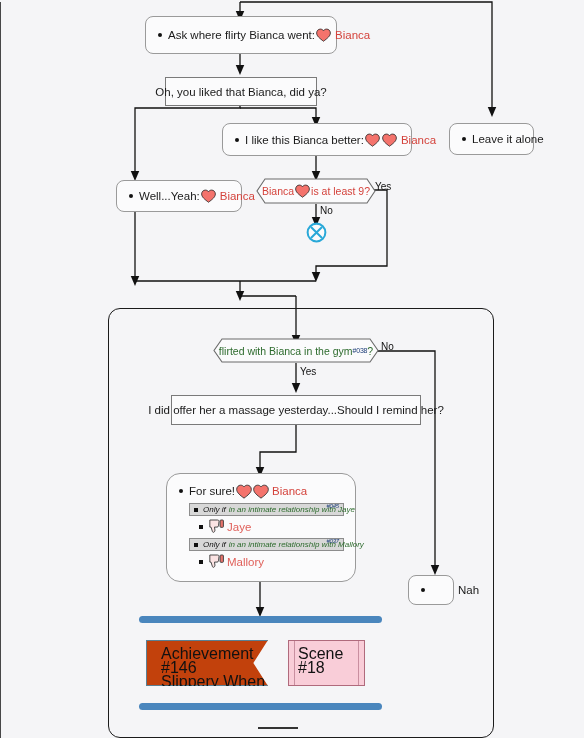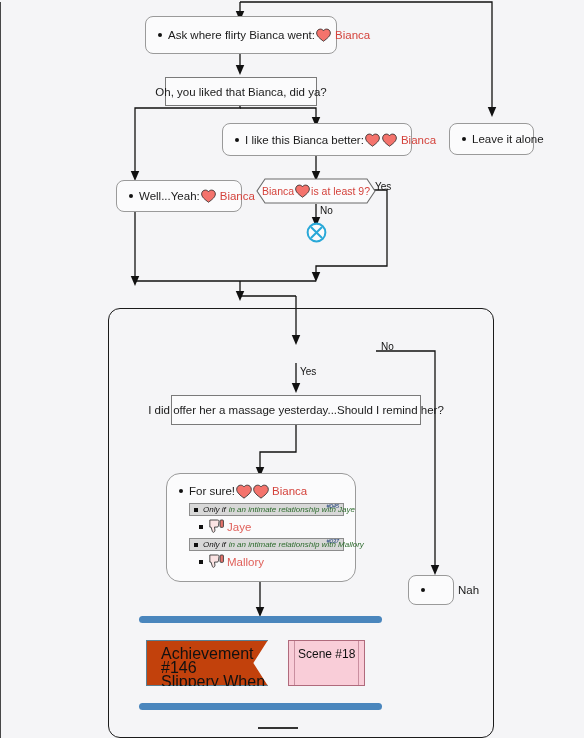--- a/index.html
+++ b/index.html
@@ -103,21 +103,21 @@
   .ribbon{
     position:absolute;box-sizing:border-box;
     background:#c2410c;border:1px solid #5a7f93;
     font-size:16px;color:#111;line-height:14px;
     padding:6px 0 0 14px;
     clip-path:polygon(0 0,100% 0,88% 50%,100% 100%,0 100%);
   }
   .scenebox{
     position:absolute;box-sizing:border-box;
     background:#f9cdd8;border:1px solid #b06a7c;
-    font-size:12px;color:#111;line-height:14px;
+    font-size:16px;color:#111;line-height:14px;
     padding:6px 0 0 9px;
   }
   .scenebox:before,.scenebox:after{
     content:"";position:absolute;top:0;bottom:0;width:1px;background:#c98fa0;
   }
   .scenebox:before{left:5px;}
   .scenebox:after{right:5px;}
   .hl{background:#c9a200;color:#111;padding:0 1px;}
 
   .bluebar{position:absolute;background:#4a86bd;border-radius:4px;}
@@ -235,20 +235,30 @@
   <div class="edgelabel" style="left:375px;top:181px;">Yes</div>
   <div class="edgelabel" style="left:320px;top:205px;">No</div>
 
   <div class="stopicon" style="left:306px;top:222px;width:21px;height:21px;">
     <svg width="21" height="21" viewBox="0 0 22 22">
       <circle cx="11" cy="11" r="9.3" fill="#fbfbfc" stroke="#29a8d8" stroke-width="2.1"></circle>
       <path d="M5.2,5.2 L16.8,16.8 M16.8,5.2 L5.2,16.8" stroke="#29a8d8" stroke-width="2.1"></path>
     </svg>
   </div>
 
+  <div class="hexwrap" style="left:213px;top:338px;width:166px;height:25px;">
+    <svg width="166" height="25" viewBox="0 0 166 25">
+      <path d="M9,1 L157,1 L165,12.5 L157,24 L9,24 L1,12.5 Z" fill="#fbfbfc" stroke="#6b6b6b" stroke-width="1.1"></path>
+    </svg>
+    <div class="hextext">
+      <span class="cond-green">flirted with Bianca in the gym</span>
+        <span class="supnum">#038</span>
+        <span class="cond-green">?</span>
+    </div>
+  </div>
   <div class="edgelabel" style="left:381px;top:341px;">No</div>
   <div class="edgelabel" style="left:300px;top:366px;">Yes</div>
 
   <div class="node narration" style="left:171px;top:389px;width:250px;height:30px;">
     <span>I did offer her a massage yesterday...Should I remind her?</span>
   </div>
 
   <div class="node dialogue" style="left:408px;top:575px;width:46px;height:30px;gap:27px;">
     <span class="bullet"></span>
     <span>Nah</span>

